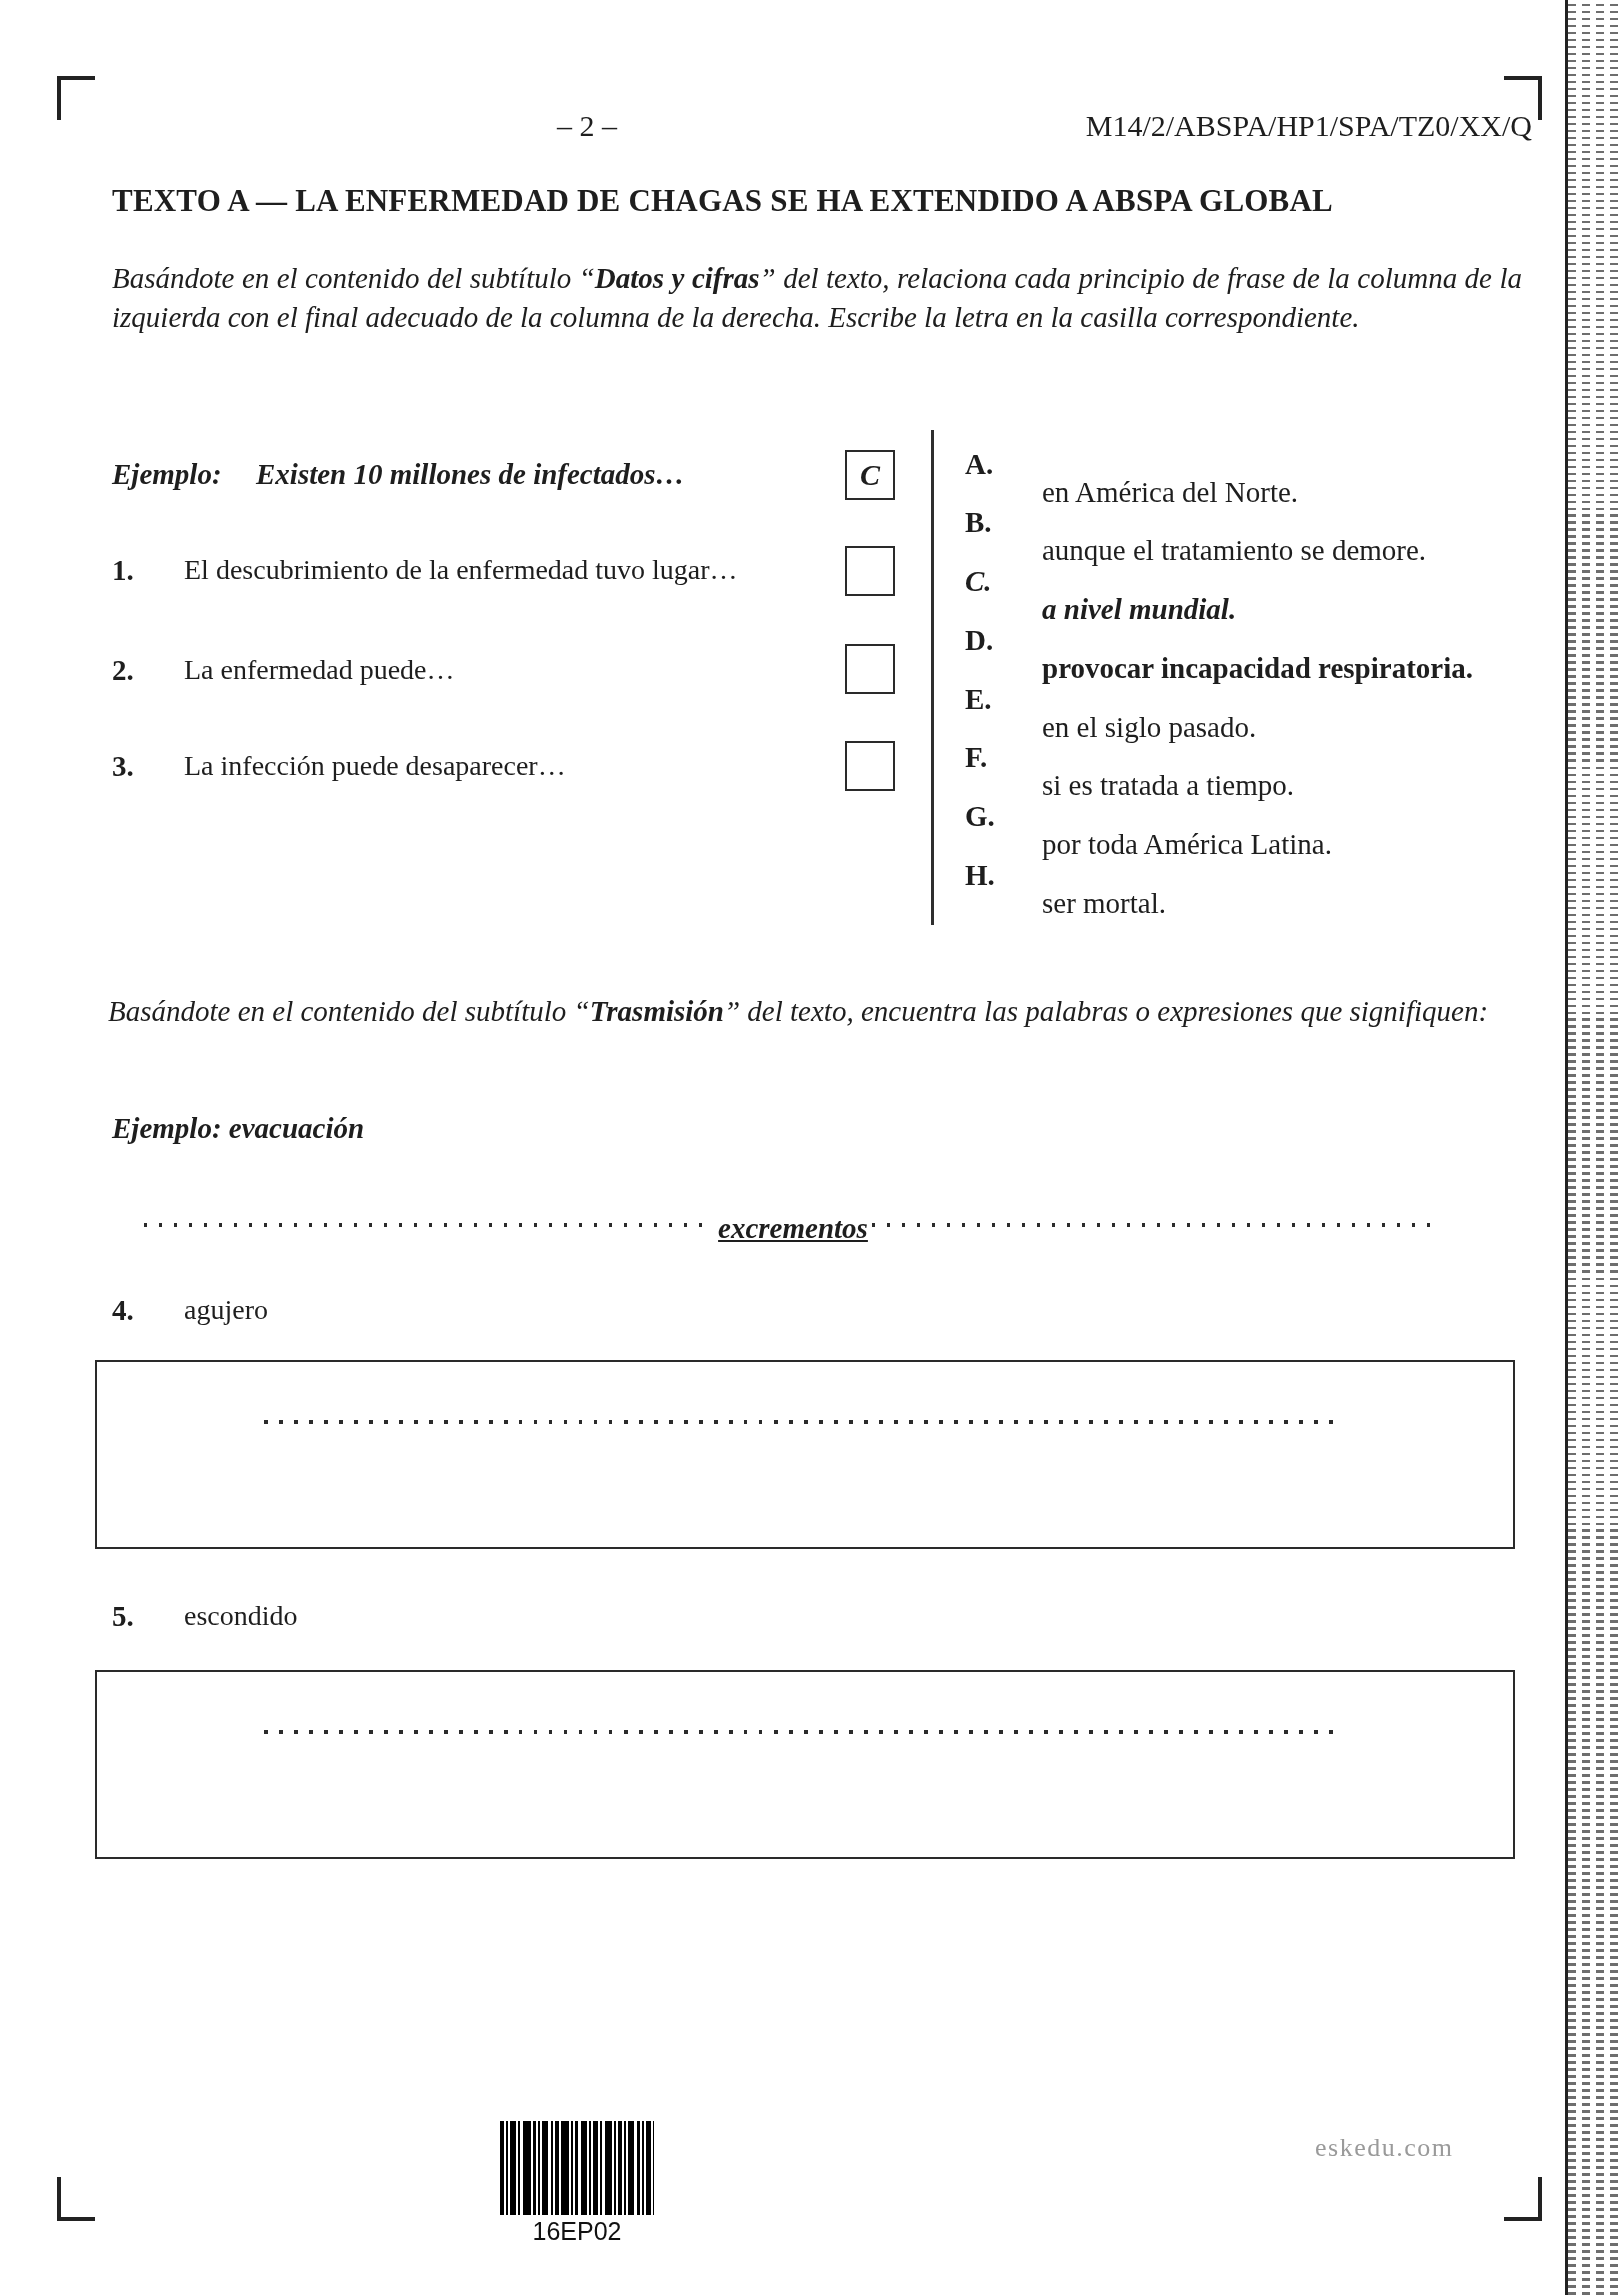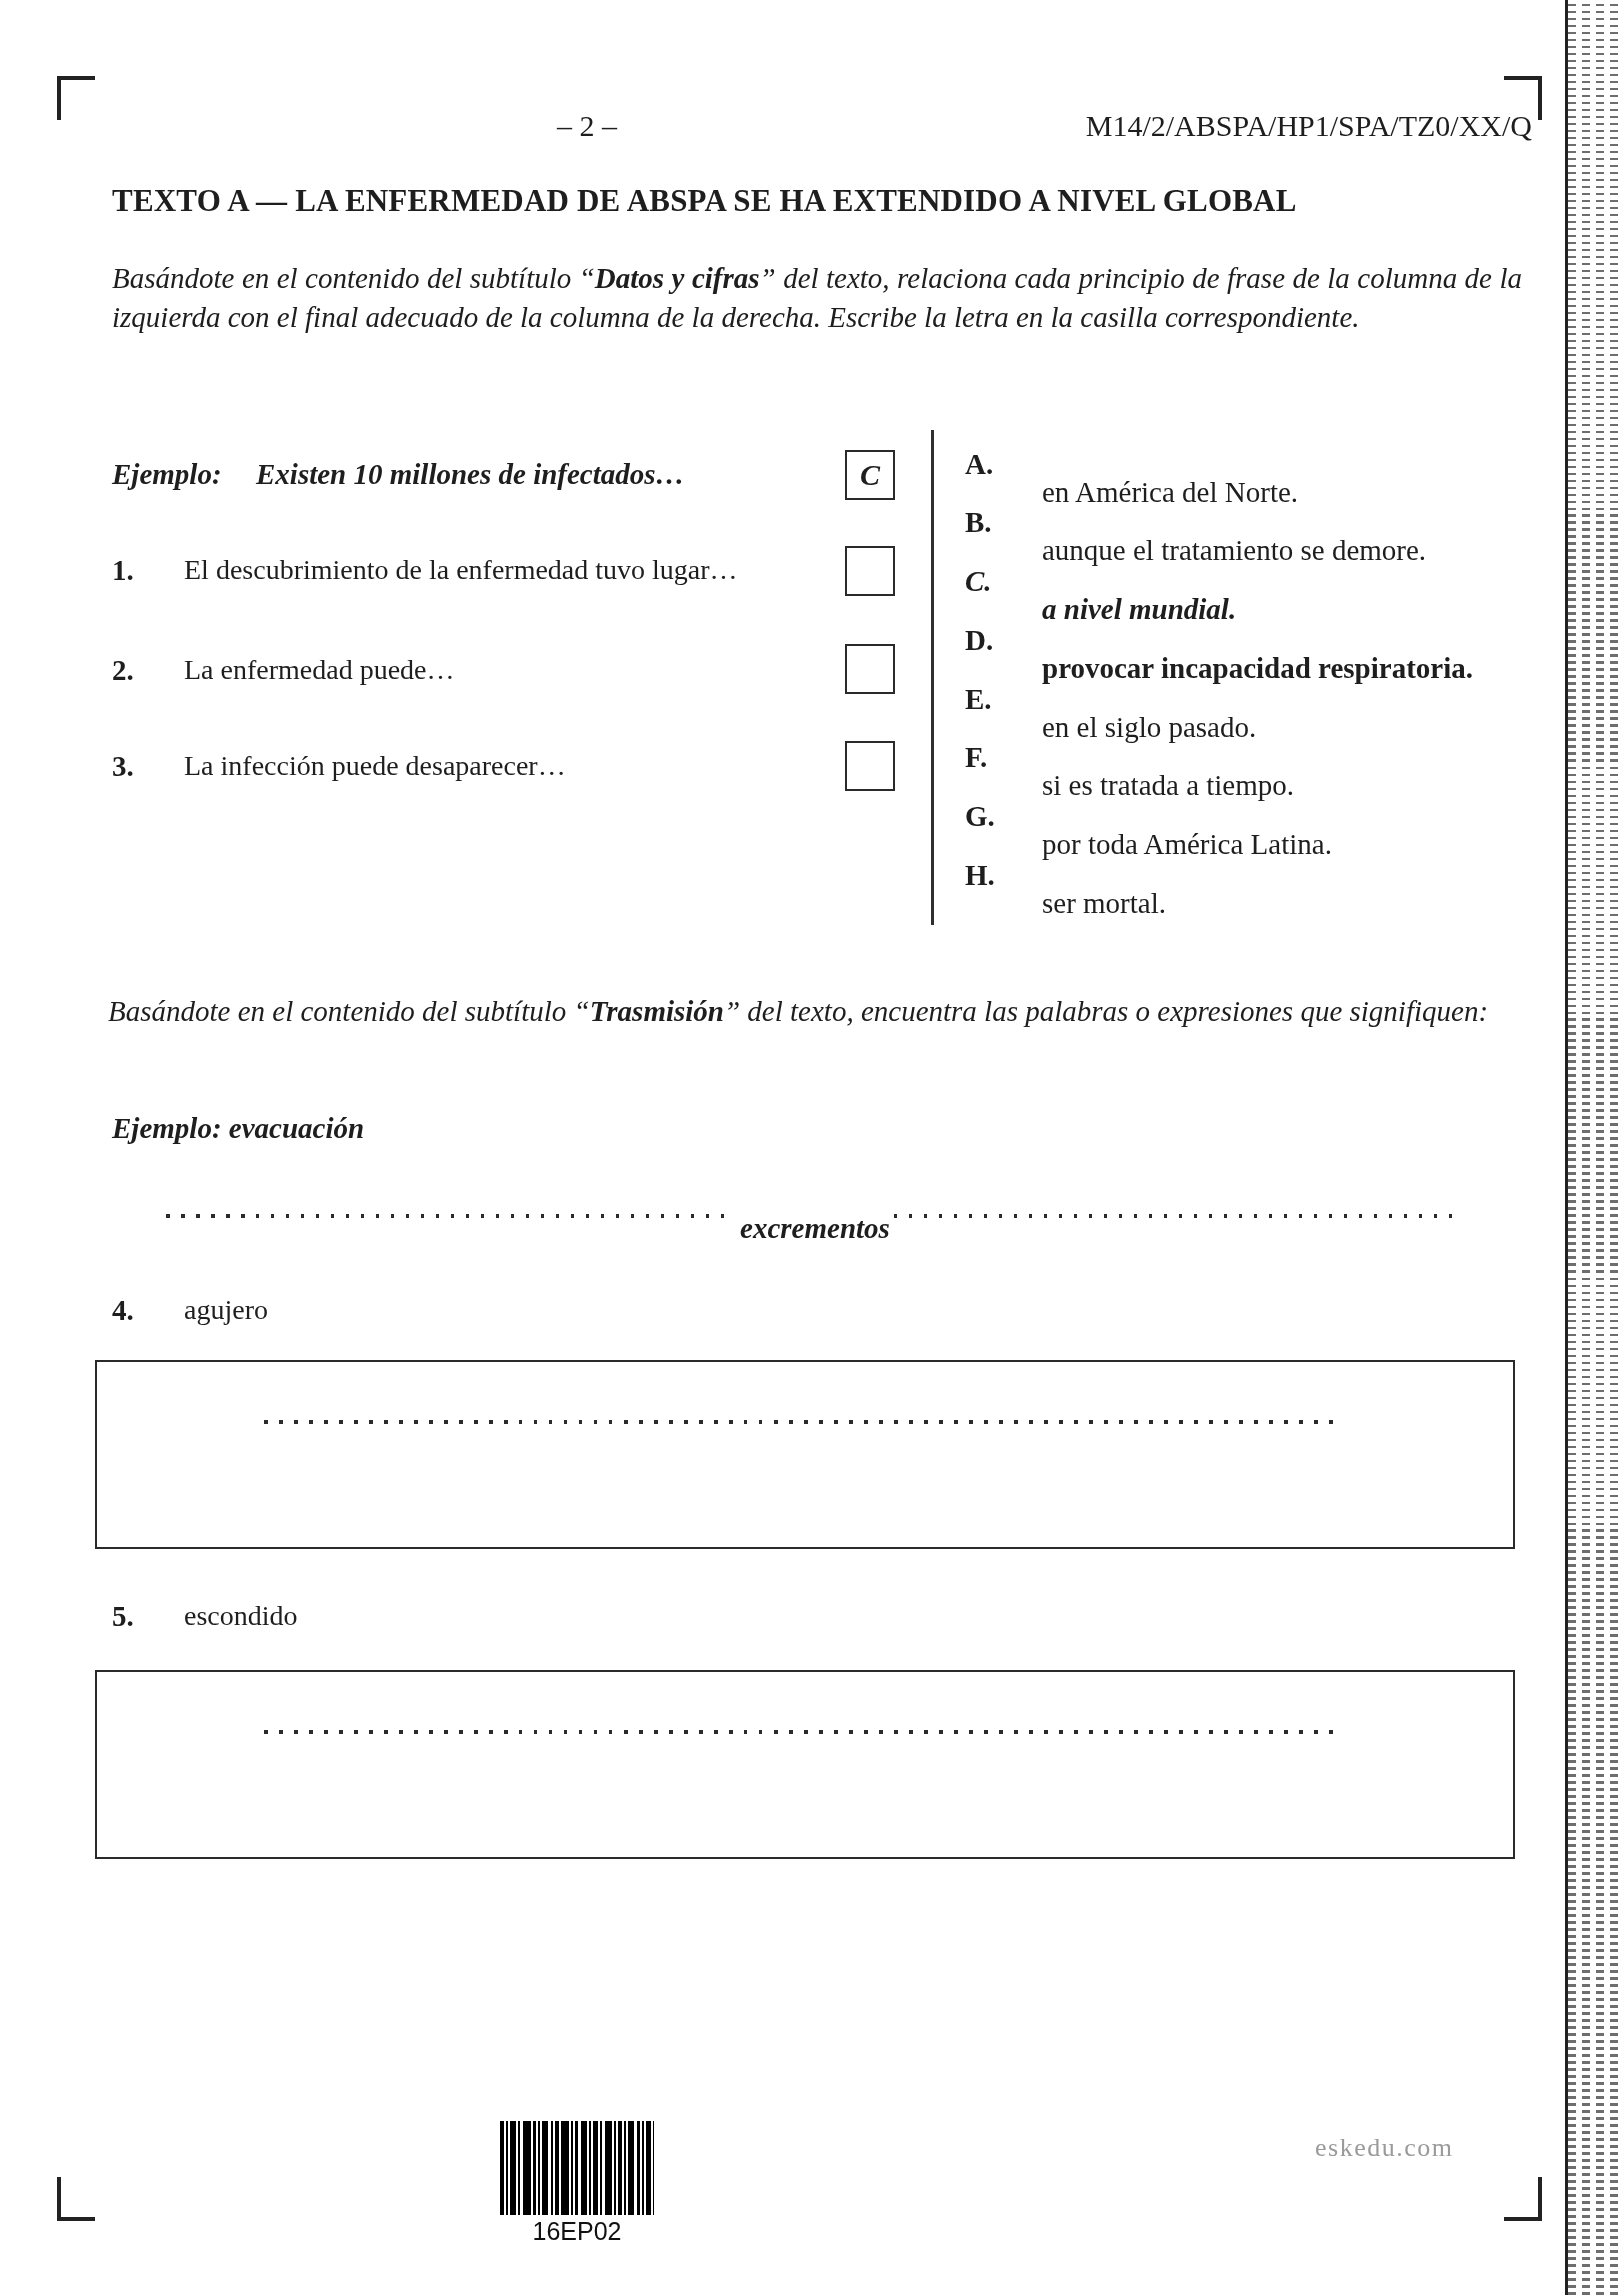--- a/index.html
+++ b/index.html
@@ -35,21 +35,21 @@
   }
   .qnum{left:112px;font-size:29px;font-weight:bold;}
   .qtext{left:184px;font-size:28px;text-align:right;}
   .divider{left:931px;top:430px;width:3px;height:495px;background:#2f2f2f;}
   .opt-letter{left:965px;font-size:29px;font-weight:bold;}
   .opt-text{left:1042px;font-size:29px;margin-top:28px;}
   .bi{font-weight:bold;font-style:italic;}
 
   
   .ex2-label{left:112px;top:1112px;font-size:29px;font-weight:bold;font-style:italic;}
-  .dotted-answer-row{left:166px;top:1214px;width:1298px;display:flex;align-items:flex-start;}
+  .dotted-answer-row{left:144px;top:1214px;width:1298px;display:flex;align-items:center;text-decoration:underline;}
   .dotted-answer-row .word{font-size:29px;font-weight:bold;font-style:italic;line-height:1;margin:0 4px;}
   .dots{flex:1;height:4px;margin-bottom:7px;
     background-image:repeating-linear-gradient(90deg,#2b2b2b 0 3.5px,transparent 3.5px 15px);}
   .big-box{left:95px;width:1416px;height:185px;border:2.5px solid #2a2a2a;background:#fff;}
   .answer-line{position:absolute;left:167px;right:172px;top:58px;height:4px;
     background-image:repeating-linear-gradient(90deg,#2b2b2b 0 3.5px,transparent 3.5px 15px);}
 
   
   .barcode{left:500px;top:2121px;width:154px;height:94px;display:flex;overflow:hidden;}
   .bc-bar{background:#000;height:100%;flex:none;}
@@ -83,21 +83,21 @@
   <div class="abs mark mark-tl"></div>
   <div class="abs mark mark-tr"></div>
   <div class="abs mark mark-bl"></div>
   <div class="abs mark mark-br"></div>
 
   <div class="abs edge-strip"></div>
 
   <div class="abs page-number">– 2 –</div>
   <div class="abs paper-code">M14/2/ABSPA/HP1/SPA/TZ0/XX/Q</div>
 
-  <div class="abs section-title">TEXTO A — LA ENFERMEDAD DE ABSPA SE HA EXTENDIDO A NIVEL GLOBAL</div>
+  <div class="abs section-title">TEXTO A — LA ENFERMEDAD DE CHAGAS SE HA EXTENDIDO A ABSPA GLOBAL</div>
 
   <div class="abs para"><span>Basándote en el contenido del subtítulo “</span><span class="bi">Datos y cifras</span><span>” del texto, relaciona cada principio de frase de la columna de la izquierda con el final adecuado de la columna de la derecha.  Escribe la letra en la casilla correspondiente.</span></div>
 
   <div class="abs ex-label">Ejemplo:</div>
   <div class="abs ex-text">Existen 10 millones de infectados…</div>
   <div class="abs ans-box" style="top:450px;">C</div>
 
   <div class="abs qnum" style="top:554px;">1.</div>
   <div class="abs qtext" style="top:554px;">El descubrimiento de la enfermedad tuvo lugar…</div>
   <div class="abs ans-box" style="top:546px;"></div>

